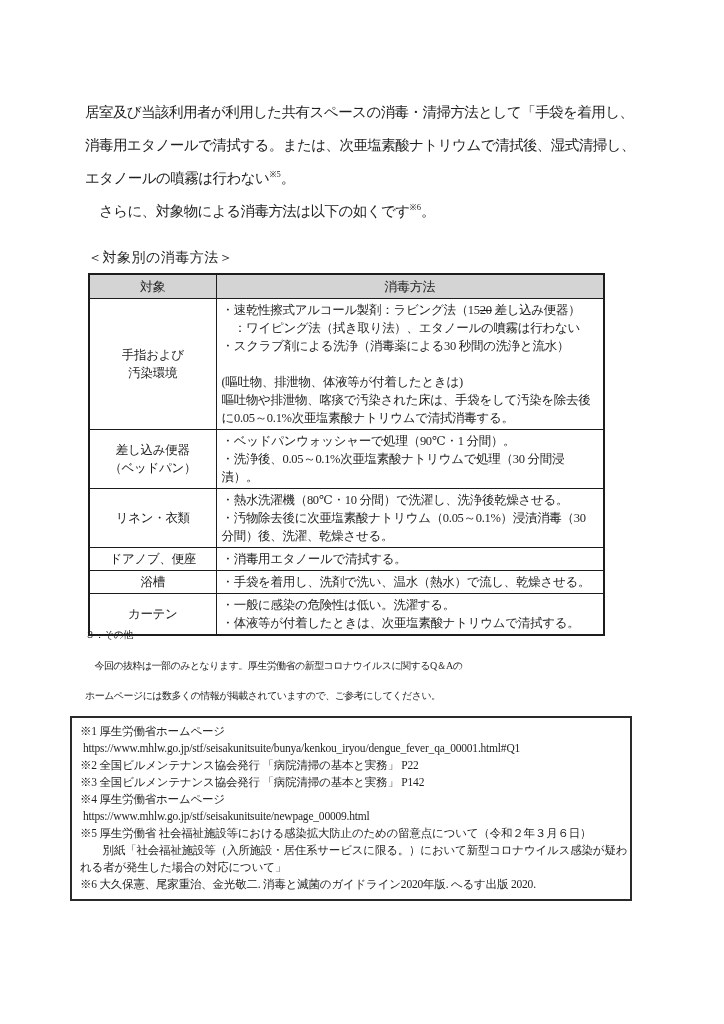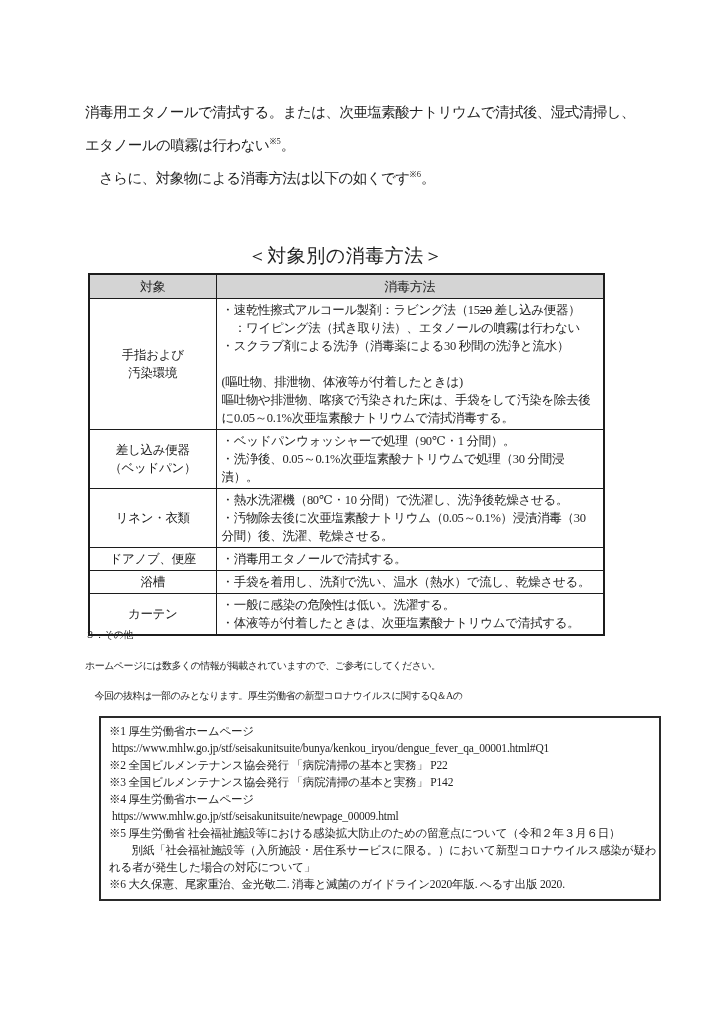--- a/index.html
+++ b/index.html
@@ -15,22 +15,22 @@
   .intro {
     position:absolute; top:96px; left:85px; width:575px;
     font-size:14.5px; letter-spacing:-0.55px; line-height:33px;
   }
   .t-line { white-space:nowrap; }
   sup.fnref { font-size:8.5px; vertical-align:super; letter-spacing:0; line-height:0; }
   .strike { text-decoration:line-through; }
 
   
   .table-title {
-    position:absolute; top:243px; left:88px; width:515px;
-    text-align:center; font-size:19px; letter-spacing:0.5px;
+    position:absolute; top:249px; left:88px; width:515px;
+    text-align:left; font-size:14px; letter-spacing:0.5px;
   }
   table.dtable {
     position:absolute; top:273px; left:88px; width:515px;
     border-collapse:collapse; table-layout:fixed;
     font-size:12.5px; letter-spacing:-0.3px; line-height:18px;
     border:2px solid #1c1c1c;
   }
   .dtable th, .dtable td { border:1px solid #1c1c1c; }
   .dtable th {
     font-weight:normal; font-size:13px; height:21px;
@@ -41,34 +41,35 @@
   .method-cell .m-line { min-height:18px; }
 
   
   .section3 {
     position:absolute; top:620px; left:85px; width:575px;
     font-size:10px; letter-spacing:-0.55px; line-height:30.5px;
   }
 
   
   .footbox {
-    position:absolute; top:716px; left:99px; width:544px;
+    position:absolute; top:716px; left:70px; width:544px;
     border:2px solid #2a2a2a;
     padding:5px 6px 6px 8px;
     font-size:11.5px; line-height:17px; letter-spacing:-0.2px;
   }
   .fn-line { white-space:nowrap; }
   .fn-url { margin-left:3px; cursor:pointer; }
 </style>
 </head>
 <body>
 
 <div class="page">
 
   <div class="intro" id="intro">
+      <div class="t-line"><span>居室及び当該利用者が利用した共有スペースの消毒・清掃方法として「手袋を着用し、</span></div>
       <div class="t-line"><span>消毒用エタノールで清拭する。または、次亜塩素酸ナトリウムで清拭後、湿式清掃し、</span></div>
       <div class="t-line"><span>エタノールの噴霧は行わない</span><sup class="fnref">※5</sup><span>。</span></div>
       <div class="t-line"><span>　さらに、対象物による消毒方法は以下の如くです</span><sup class="fnref">※6</sup><span>。</span></div>
     </div>
 
   <div class="table-title">＜対象別の消毒方法＞</div>
 
   <table class="dtable">
     <colgroup>
       <col style="width:127px">
@@ -138,22 +139,22 @@
             <div class="m-line"><span>・一般に感染の危険性は低い。洗濯する。</span></div>
             <div class="m-line"><span>・体液等が付着したときは、次亜塩素酸ナトリウムで清拭する。</span></div>
           </td>
         </tr>
       </tbody>
   </table>
 
   <div class="section3">
     <div class="t-line">３．その他</div>
     <div id="section3-lines">
+        <div class="t-line">　今回の抜粋は一部のみとなります。厚生労働省の新型コロナウイルスに関するQ＆Aの</div>
         <div class="t-line">ホームページには数多くの情報が掲載されていますので、ご参考にしてください。</div>
-        <div class="t-line">　今回の抜粋は一部のみとなります。厚生労働省の新型コロナウイルスに関するQ＆Aの</div>
       </div>
   </div>
 
   <div class="footbox" id="footbox">
       <div class="fn-line">※1  厚生労働省ホームページ</div>
       <div class="fn-line fn-url">https://www.mhlw.go.jp/stf/seisakunitsuite/bunya/kenkou_iryou/dengue_fever_qa_00001.html#Q1</div>
       <div class="fn-line">※2  全国ビルメンテナンス協会発行 「病院清掃の基本と実務」 P22</div>
       <div class="fn-line">※3  全国ビルメンテナンス協会発行 「病院清掃の基本と実務」 P142</div>
       <div class="fn-line">※4  厚生労働省ホームページ</div>
       <div class="fn-line fn-url">https://www.mhlw.go.jp/stf/seisakunitsuite/newpage_00009.html</div>

